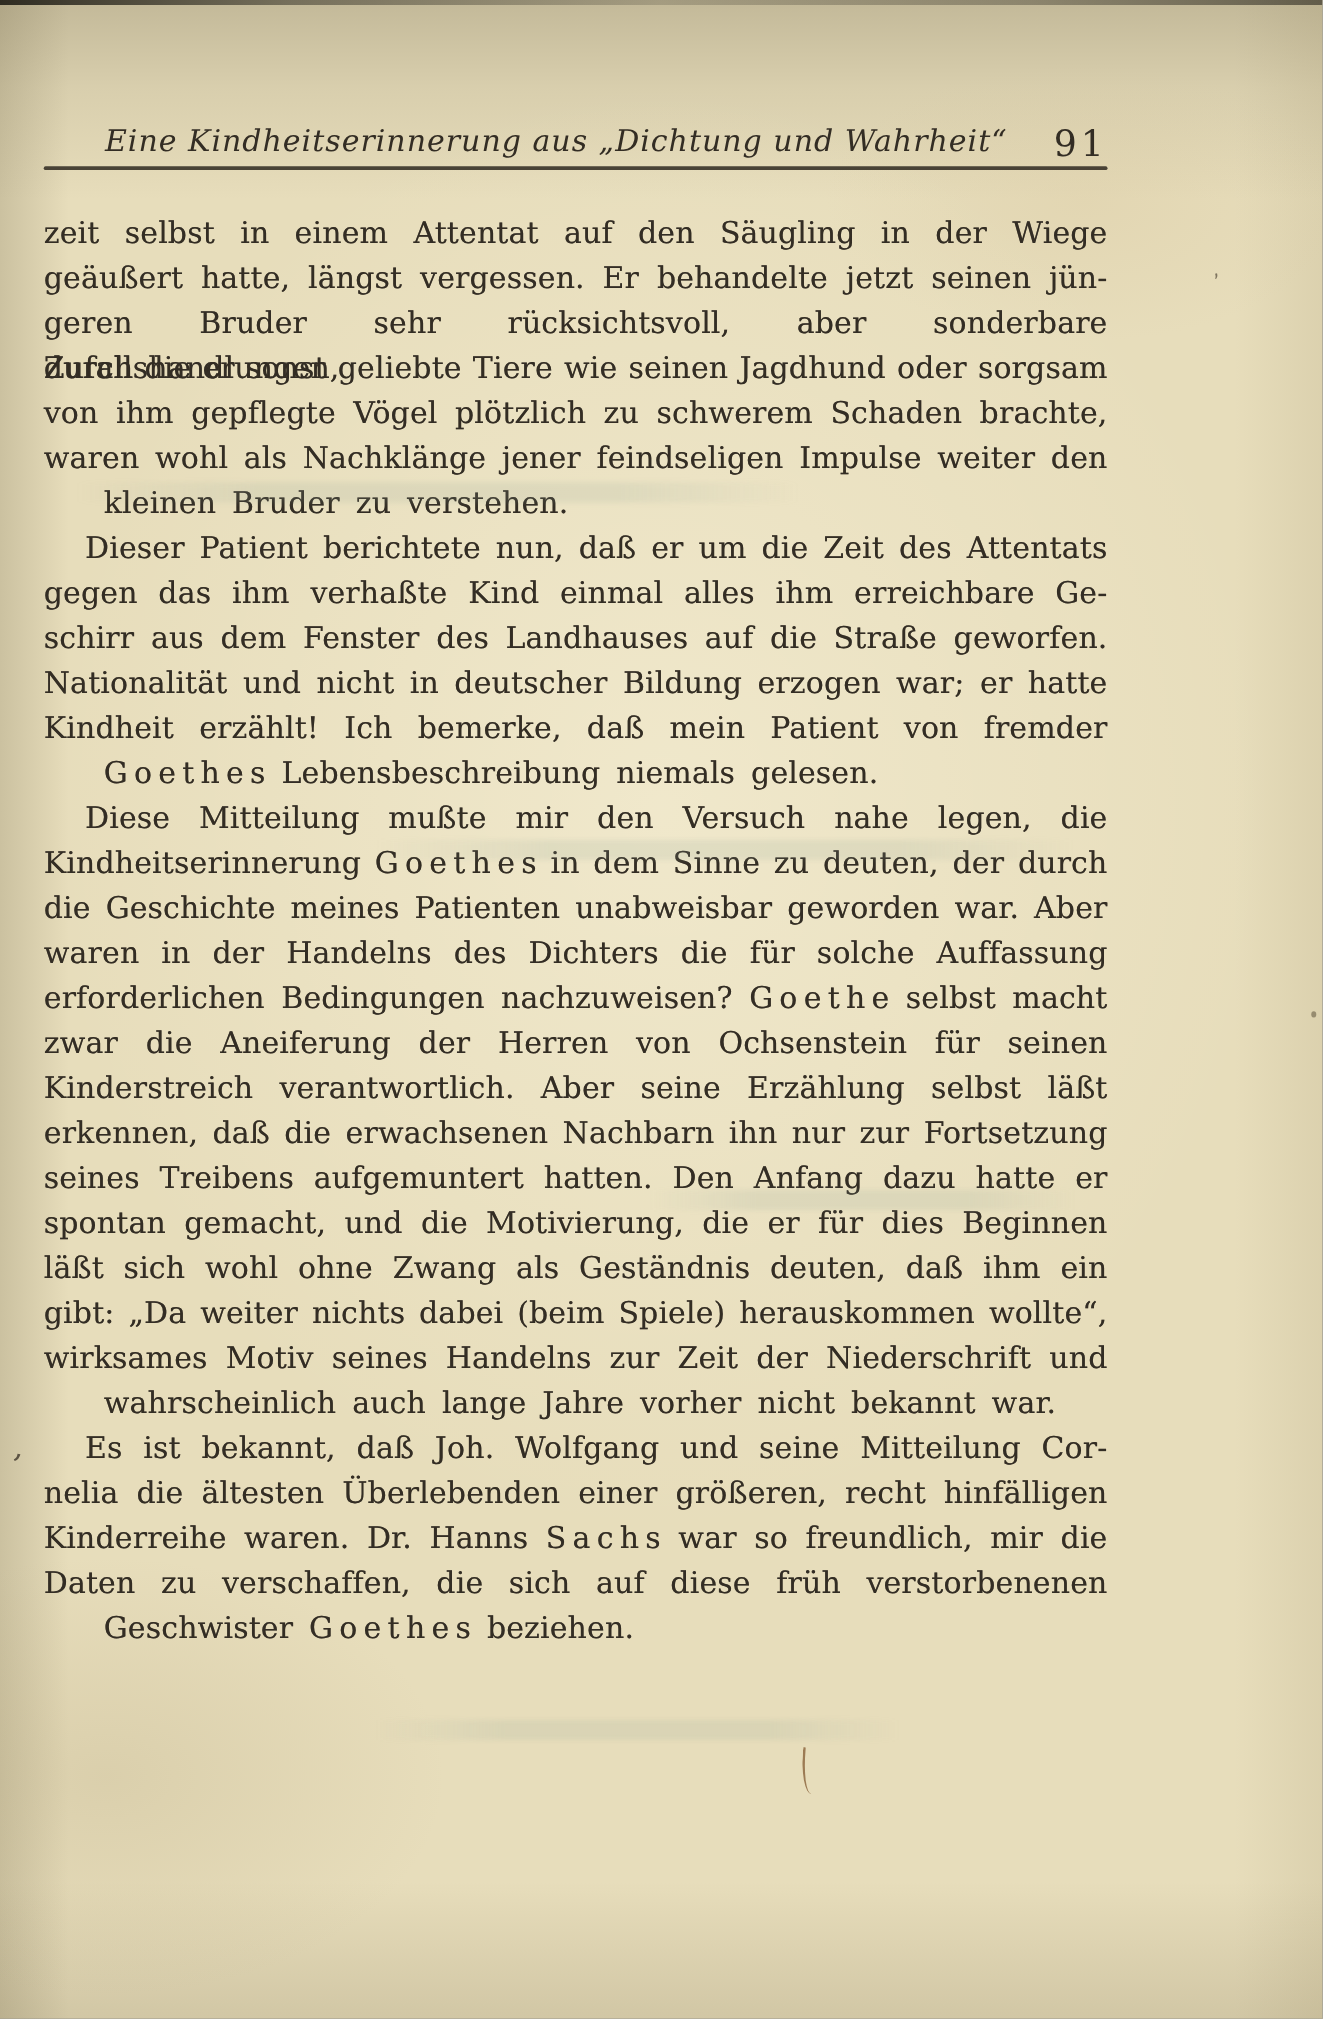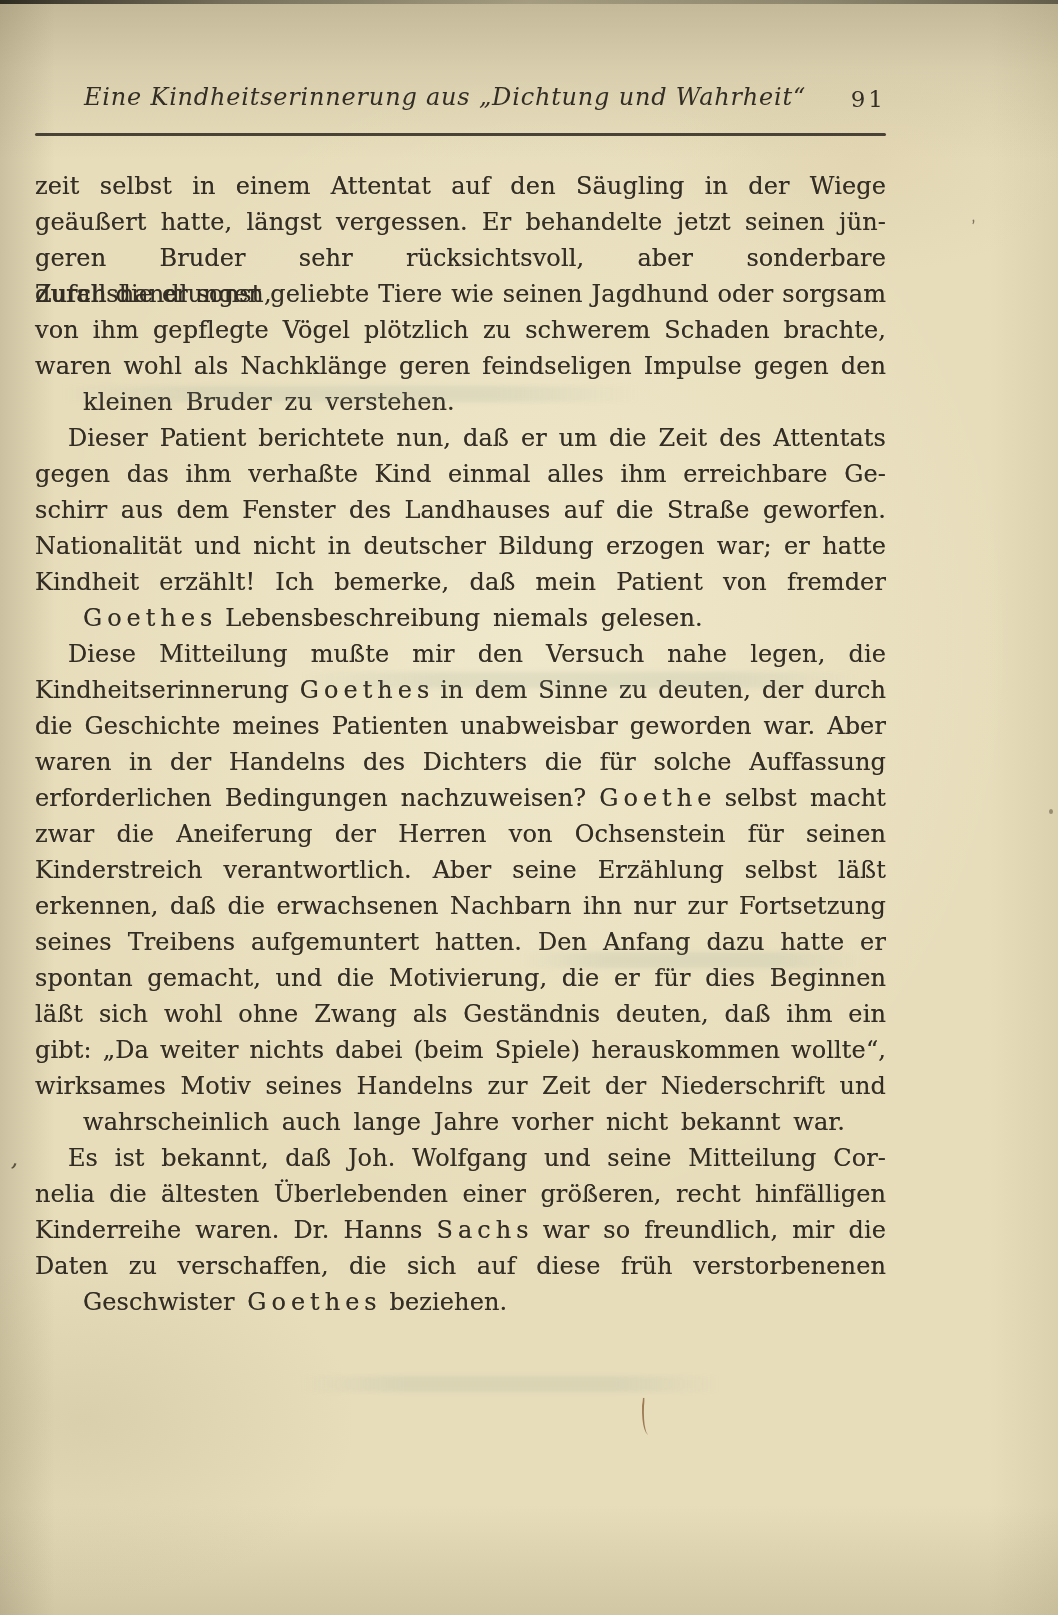--- a/index.html
+++ b/index.html
@@ -18,29 +18,29 @@
       linear-gradient(0deg,   rgba(112,98,64,0.18) 0px, rgba(112,98,64,0) 110px),
       linear-gradient(90deg,  rgba(104,94,64,0.22) 0px, rgba(104,94,64,0) 55px),
       linear-gradient(270deg, rgba(150,136,96,0.14) 0px, rgba(150,136,96,0) 70px),
       var(--paper, #e7ddbb);
   }
   .top-edge {
     position:absolute; top:0; left:0; width:100%; height:4px;
     background:linear-gradient(90deg, rgba(24,22,16,0.85) 0%, rgba(24,22,16,0.45) 22%,
                rgba(24,22,16,0.18) 50%, rgba(24,22,16,0.32) 78%, rgba(24,22,16,0.55) 100%);
   }
-  .running-head { position:absolute; left:35px; top:80px; width:851px; height:38px; }
+  .running-head { position:absolute; left:35px; top:96px; width:851px; height:38px; }
   .head-title {
     position:absolute; left:0; top:0; width:820px;
     text-align:center; font-style:italic; font-size:24px;
     letter-spacing:0.8px; line-height:34px;
   }
   .head-page-number {
     position:absolute; right:0; top:4px;
-    font-size:23px; letter-spacing:3px; line-height:30px;
+    font-size:29px; letter-spacing:3px; line-height:30px;
     font-variant-numeric:oldstyle-nums;
   }
   .head-rule {
     position:absolute; left:35px; top:133px; width:851px; height:3px;
     background:var(--ink, #332d24); opacity:0.88; border-radius:2px;
   }
   .text-block {
     position:absolute; left:35px; top:168px; width:851px;
     font-size:24px; line-height:36px; letter-spacing:0.1px;
     text-shadow:0 0 0.5px rgba(43,37,29,0.55);
@@ -81,21 +81,21 @@
   </div>
   <div class="head-rule"></div>
 
   <div class="text-block">
       <div>
         <div class="line">zeit selbst in einem Attentat auf den Säugling in der Wiege</div>
         <div class="line">geäußert hatte, längst vergessen. Er behandelte jetzt seinen jün-</div>
         <div class="line">geren Bruder sehr rücksichtsvoll, aber sonderbare Zufallshandlungen,</div>
         <div class="line">durch die er sonst geliebte Tiere wie seinen Jagdhund oder sorgsam</div>
         <div class="line">von ihm gepflegte Vögel plötzlich zu schwerem Schaden brachte,</div>
-        <div class="line">waren wohl als Nachklänge geren feindseligen Impulse gegen den</div>
+        <div class="line">waren wohl als Nachklänge jener feindseligen Impulse weiter den</div>
         <div class="line par-end">kleinen Bruder zu verstehen.</div>
       </div>
       <div>
         <div class="line indent">Dieser Patient berichtete nun, daß er um die Zeit des Attentats</div>
         <div class="line">gegen das ihm verhaßte Kind einmal alles ihm erreichbare Ge-</div>
         <div class="line">schirr aus dem Fenster des Landhauses auf die Straße geworfen.</div>
         <div class="line">Nationalität und nicht in deutscher Bildung erzogen war; er hatte</div>
         <div class="line">Kindheit erzählt! Ich bemerke, daß mein Patient von fremder</div>
         <div class="line par-end">G o e t h e s Lebensbeschreibung niemals gelesen.</div>
       </div>

